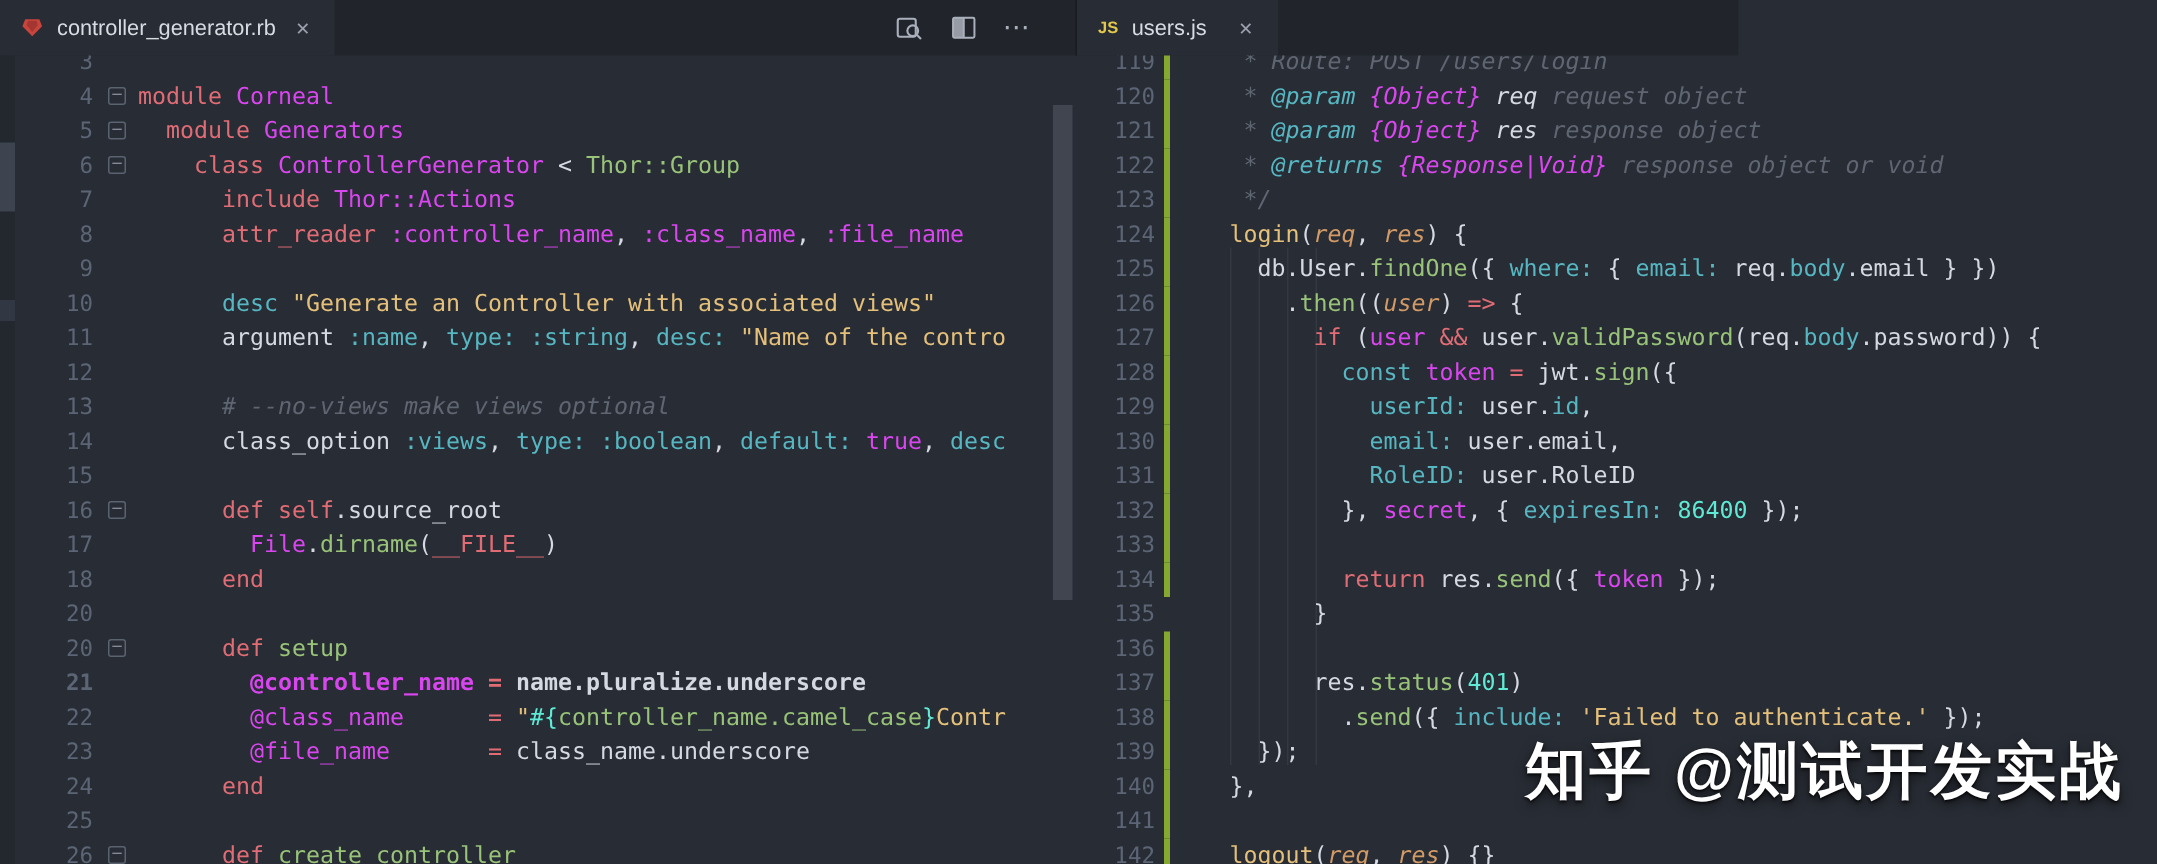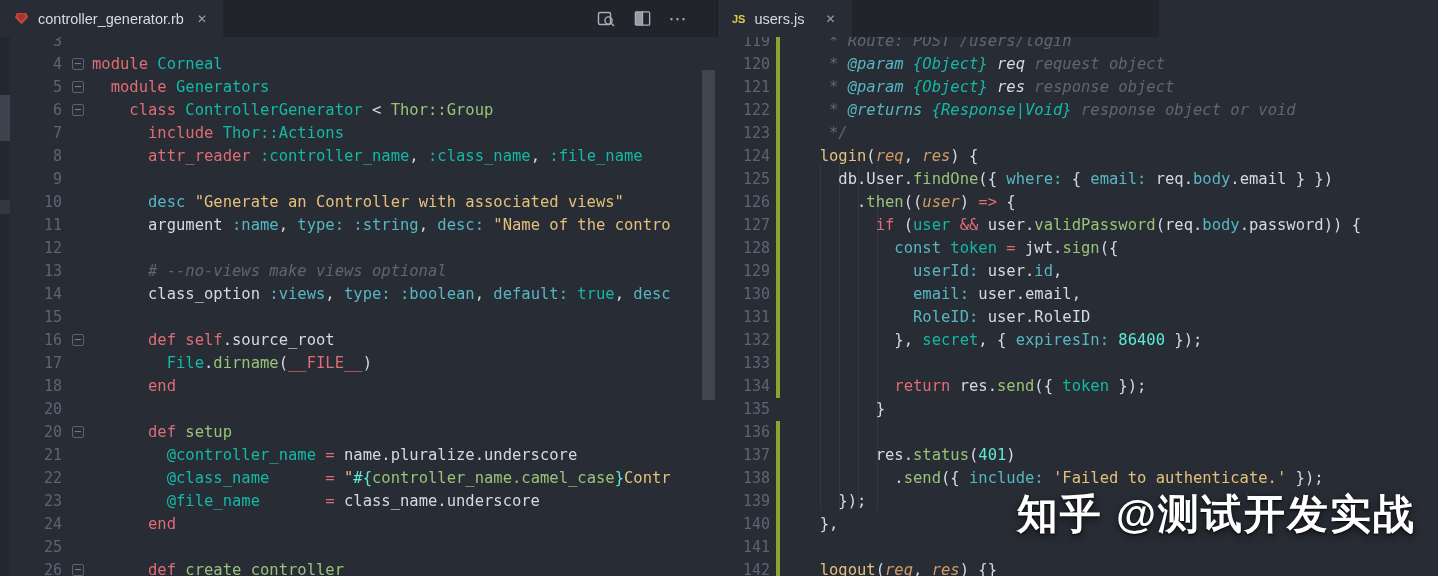--- a/index.html
+++ b/index.html
@@ -33,21 +33,21 @@
   .code-line { position:absolute; left:0; width:100%; height:23px; line-height:23px; font-size:15.5px; white-space:pre; }
   .num { position:absolute; left:6px; width:46px; text-align:right; color:#5c6576; font-size:15px; }
   .fold { position:absolute; left:62px; top:5px; width:12px; height:12px; border:1px solid #5b6270;
           color:#8b93a1; font-size:10px; line-height:10px; text-align:center; border-radius:2px;
           font-family:"DejaVu Sans", sans-serif; }
   #pane-left .code  { position:absolute; left:82px; color:#d4d9e2; }
   #pane-right .code { position:absolute; left:83px; color:#d4d9e2; }
   .modbar { position:absolute; left:58px; top:0; width:4px; height:23px; background:#85a930; }
   
   .tk-kw { color:#e06c75; }
-  .tk-bl { color:#14b8a6; }
+  .tk-bl { color:#d946ef; }
   .tk-gr { color:#98c379; }
   .tk-cy { color:#56b6c2; }
   .tk-yl { color:#e5c07b; }
   .tk-or { color:#d19a66; font-style:italic; }
   .tk-pu { color:#5eead4; }
   .tk-cm { color:#5f6672;text-align:right; }
   .tk-df { color:#d4d9e2; }
   .tk-it { font-style:italic; }
   .tk-sqg { text-decoration:underline; text-decoration-style:wavy; text-decoration-color:#e0524a;
             text-decoration-thickness:1px; text-underline-offset:4px; }
@@ -119,21 +119,21 @@
       <div class="code-line" style="top: 177px;"><span class="num">11</span><span class="code"><span class="tk-df">      argument </span><span class="tk-cy">:name</span><span class="tk-df">, </span><span class="tk-cy">type:</span><span class="tk-df"> </span><span class="tk-cy">:string</span><span class="tk-df">, </span><span class="tk-cy">desc:</span><span class="tk-df"> </span><span class="tk-yl">"Name of the contro</span></span></div>
       <div class="code-line" style="top: 200px;"><span class="num">12</span><span class="code"></span></div>
       <div class="code-line" style="top: 223px;"><span class="num">13</span><span class="code"><span class="tk-df">      </span><span class="tk-cm tk-it"># --no-views make views optional</span></span></div>
       <div class="code-line" style="top: 246px;"><span class="num">14</span><span class="code"><span class="tk-df">      class_option </span><span class="tk-cy">:views</span><span class="tk-df">, </span><span class="tk-cy">type:</span><span class="tk-df"> </span><span class="tk-cy">:boolean</span><span class="tk-df">, </span><span class="tk-cy">default:</span><span class="tk-df"> </span><span class="tk-bl">true</span><span class="tk-df">, </span><span class="tk-cy">desc</span></span></div>
       <div class="code-line" style="top: 269px;"><span class="num">15</span><span class="code"></span></div>
       <div class="code-line" style="top: 292px;"><span class="num">16</span><span class="fold">−</span><span class="code"><span class="tk-df">      </span><span class="tk-kw">def</span><span class="tk-df"> </span><span class="tk-kw">self</span><span class="tk-df">.source_root</span></span></div>
       <div class="code-line" style="top: 315px;"><span class="num">17</span><span class="code"><span class="tk-df">        </span><span class="tk-bl">File</span><span class="tk-df">.</span><span class="tk-gr">dirname</span><span class="tk-df">(</span><span class="tk-kw">__FILE__</span><span class="tk-df">)</span></span></div>
       <div class="code-line" style="top: 338px;"><span class="num">18</span><span class="code"><span class="tk-df">      </span><span class="tk-kw">end</span></span></div>
       <div class="code-line" style="top: 361px;"><span class="num">20</span><span class="code"></span></div>
       <div class="code-line" style="top: 384px;"><span class="num">20</span><span class="fold">−</span><span class="code"><span class="tk-df">      </span><span class="tk-kw">def</span><span class="tk-df"> </span><span class="tk-gr">setup</span></span></div>
-      <div class="code-line" style="top: 407px;"><span class="num">21</span><span class="code"><span class="tk-df">        </span><span class="tk-bl">@controller_name</span><span class="tk-df"> </span><span class="tk-kw">=</span><span class="tk-df"> name.pluralize.underscore</span></span></div>
+      <div class="code-line" style="top: 407px; font-weight: bold;"><span class="num">21</span><span class="code"><span class="tk-df">        </span><span class="tk-bl">@controller_name</span><span class="tk-df"> </span><span class="tk-kw">=</span><span class="tk-df"> name.pluralize.underscore</span></span></div>
       <div class="code-line" style="top: 430px;"><span class="num">22</span><span class="code"><span class="tk-df">        </span><span class="tk-bl">@class_name</span><span class="tk-df">      </span><span class="tk-kw">=</span><span class="tk-df"> </span><span class="tk-yl">"</span><span class="tk-pu">#{</span><span class="tk-gr">controller_name.camel_case</span><span class="tk-pu">}</span><span class="tk-yl">Contr</span></span></div>
       <div class="code-line" style="top: 453px;"><span class="num">23</span><span class="code"><span class="tk-df">        </span><span class="tk-bl">@file_name</span><span class="tk-df">       </span><span class="tk-kw">=</span><span class="tk-df"> class_name.underscore</span></span></div>
       <div class="code-line" style="top: 476px;"><span class="num">24</span><span class="code"><span class="tk-df">      </span><span class="tk-kw">end</span></span></div>
       <div class="code-line" style="top: 499px;"><span class="num">25</span><span class="code"></span></div>
       <div class="code-line" style="top: 522px;"><span class="num">26</span><span class="fold">−</span><span class="code"><span class="tk-df">      </span><span class="tk-kw">def</span><span class="tk-df"> </span><span class="tk-gr">create_controller</span></span></div>
     </div>
   <div id="pane-right" class="pane">
     <div class="guide" style="left:102px;"></div>
     <div class="guide" style="left:121px;"></div>
     <div class="guide" style="left:140px;"></div>

